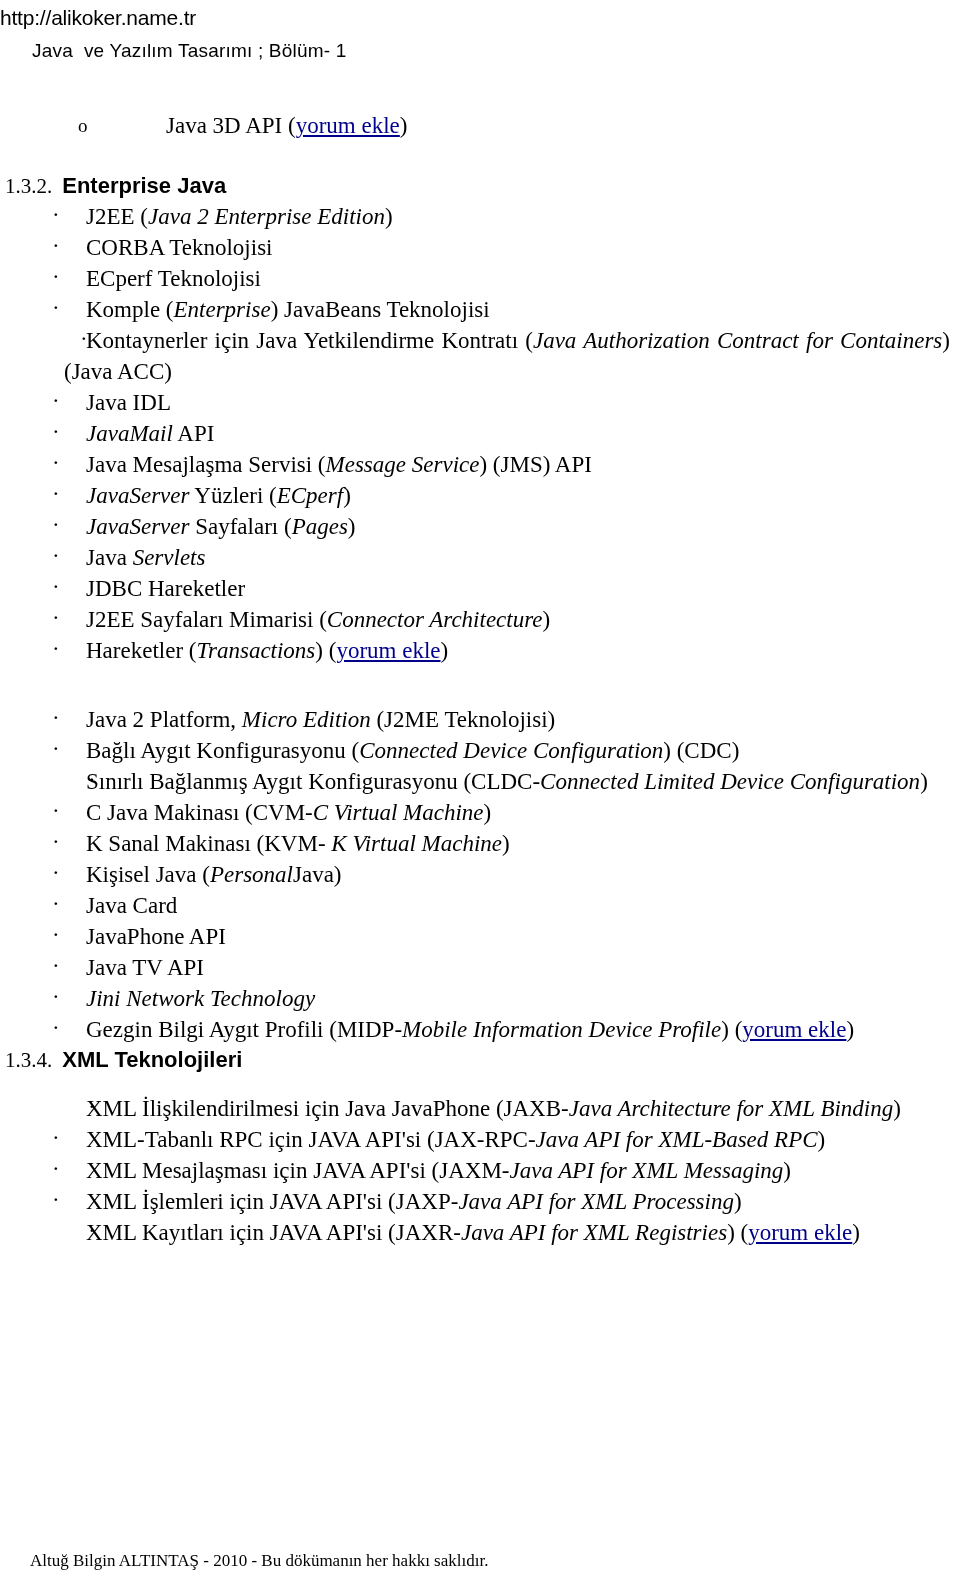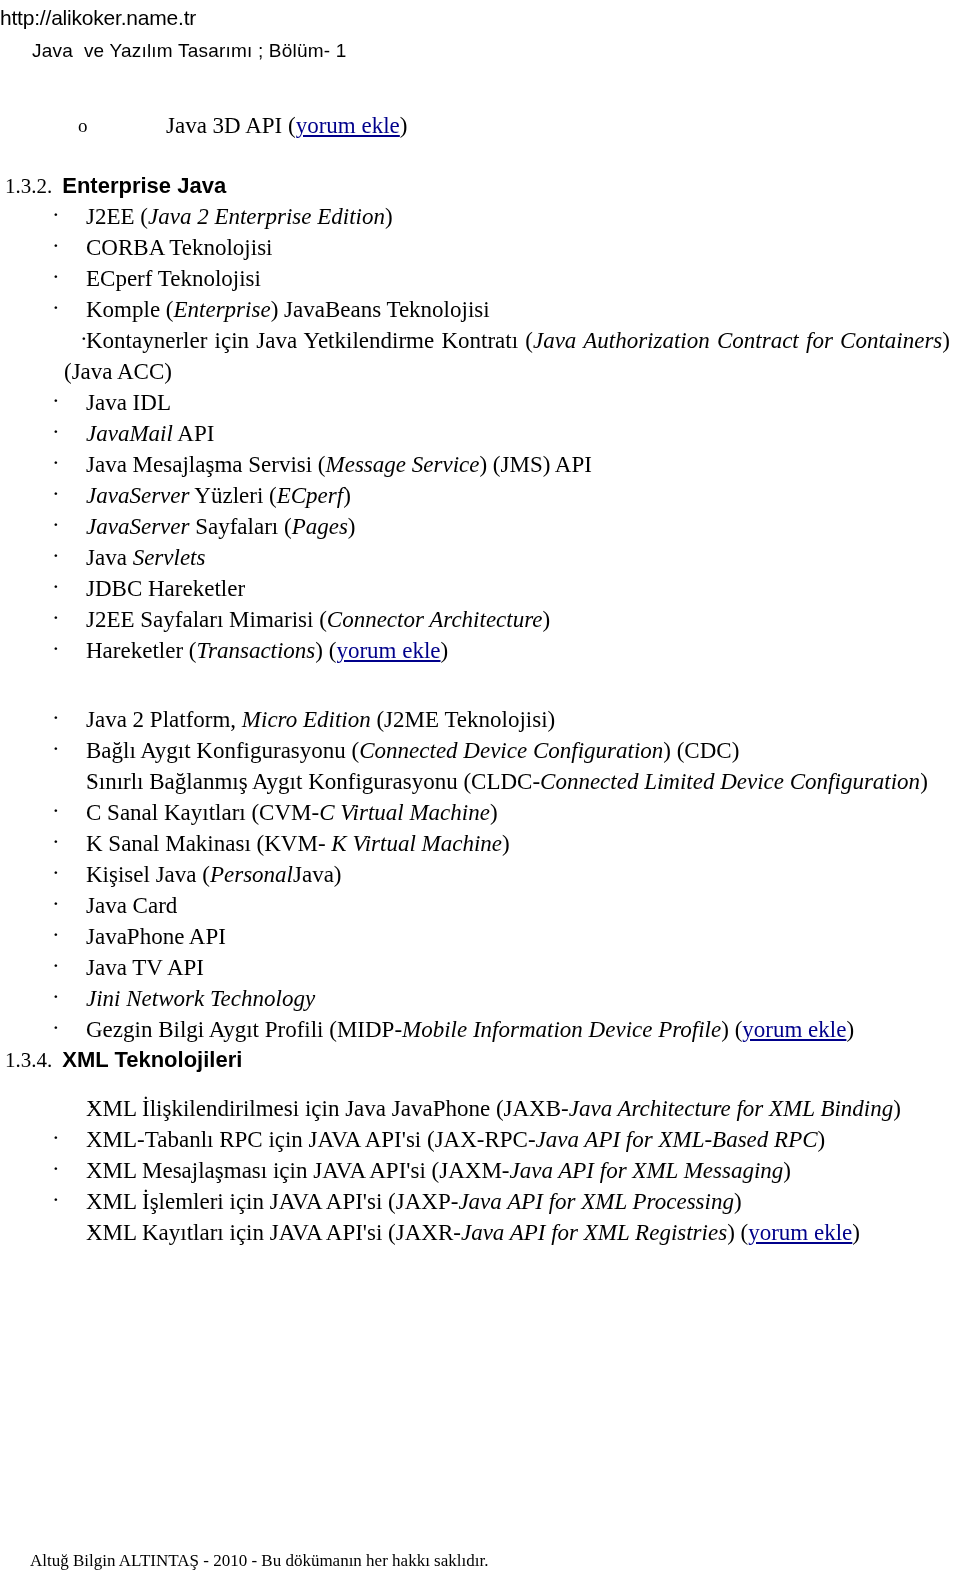--- a/index.html
+++ b/index.html
@@ -229,21 +229,21 @@
     <p class="item">
       <span class="dot">·</span><span>Java 2 Platform, </span><i>Micro Edition</i><span> (J2ME Teknolojisi)</span>
     </p>
     <p class="item">
       <span class="dot">·</span><span>Bağlı Aygıt Konfigurasyonu (</span><i>Connected Device Configuration</i><span>) (CDC)</span>
     </p>
     <p class="item wrapind">
       <span class="dot">·</span><span>Sınırlı Bağlanmış Aygıt Konfigurasyonu (CLDC-</span><i>Connected Limited Device Configuration</i><span>)</span>
     </p>
     <p class="item">
-      <span class="dot">·</span><span>C Sanal Kayıtları (CVM-</span><i>C Virtual Machine</i><span>)</span>
+      <span class="dot">·</span><span>C Java Makinası (CVM-</span><i>C Virtual Machine</i><span>)</span>
     </p>
     <p class="item">
       <span class="dot">·</span><span>K Sanal Makinası  (KVM- </span><i>K Virtual Machine</i><span>)</span>
     </p>
     <p class="item">
       <span class="dot">·</span><span>Kişisel Java (</span><i>Personal</i><span>Java)</span>
     </p>
     <p class="item">
       <span class="dot">·</span><span>Java Card</span>
     </p>

